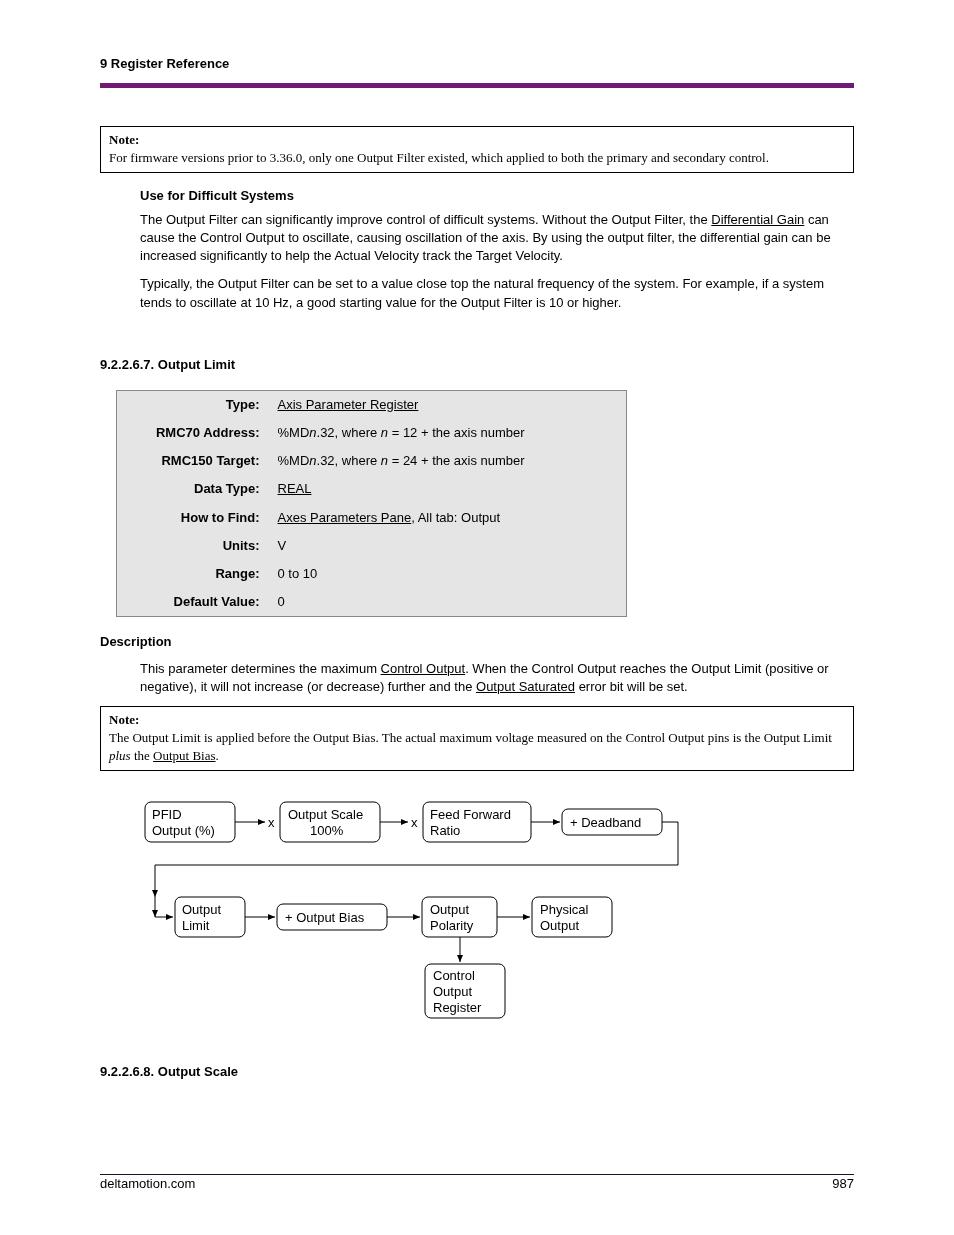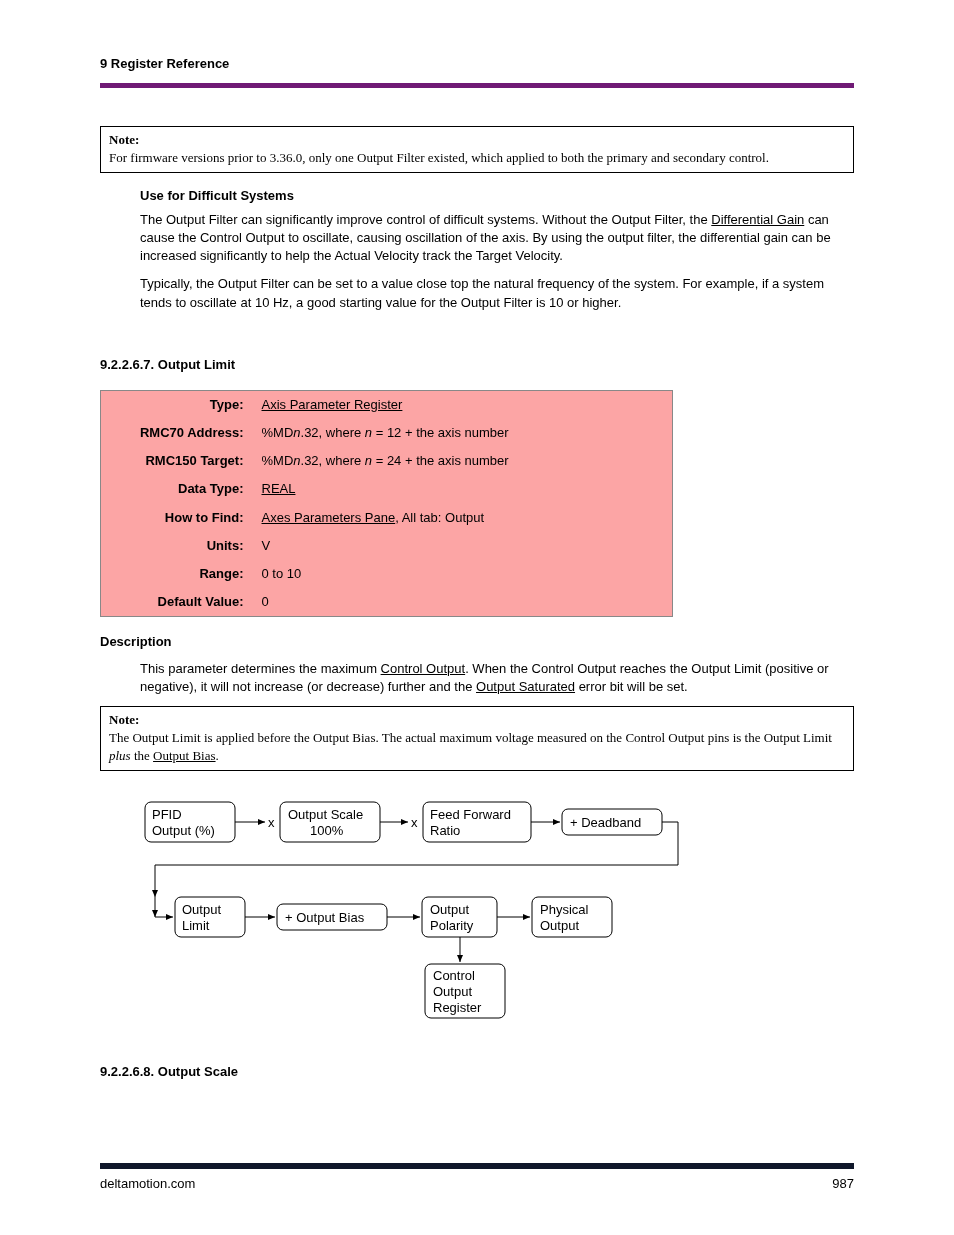--- a/index.html
+++ b/index.html
@@ -35,24 +35,24 @@
   .para {
     margin: 0 0 10px 40px;
   }
   .underline { text-decoration: underline; }
   h4.section-num {
     font-weight: bold;
     margin: 44px 0 16px 0;
   }
   table.param {
     border-collapse: collapse;
-    margin: 0 0 16px 0;
+    margin: 0 0 16px 16px;
     border: 1px solid #888;
-    background: #fca5a5;
-    width: 573px;
+    background: #e5e5e5;
+    width: 511px;
   }
   table.param td {
     padding: 5px 12px 5px 6px;
     vertical-align: top;
   }
   table.param td.label {
     text-align: right;
     font-weight: bold;
     width: 155px;
   }
@@ -64,22 +64,21 @@
   .italic { font-style: italic; }
   .diagram {
     margin: 26px 0 0 40px;
   }
   .diagram svg { display: block; }
   .footer {
     position: absolute;
     bottom: 42px;
     left: 100px;
     right: 100px;
-    border-top: 6px solid #0f172a;
-    padding-top: 6px;
+    border-top: 1px solid #0f172a;
     display: flex;
     justify-content: space-between;
   }
 </style>
 </head>
 <body>
 
 <div class="header">
   <span>9  Register Reference</span>
 </div>

